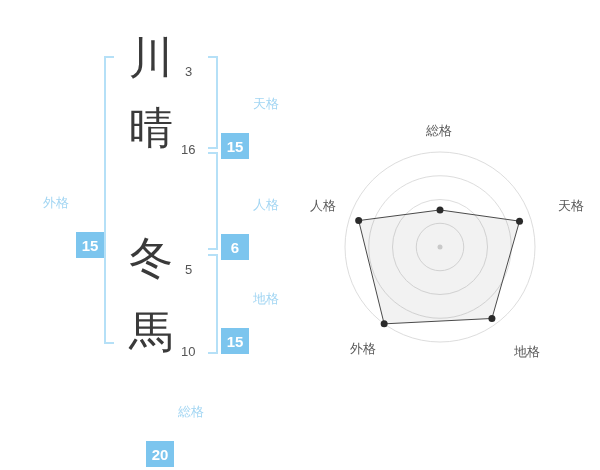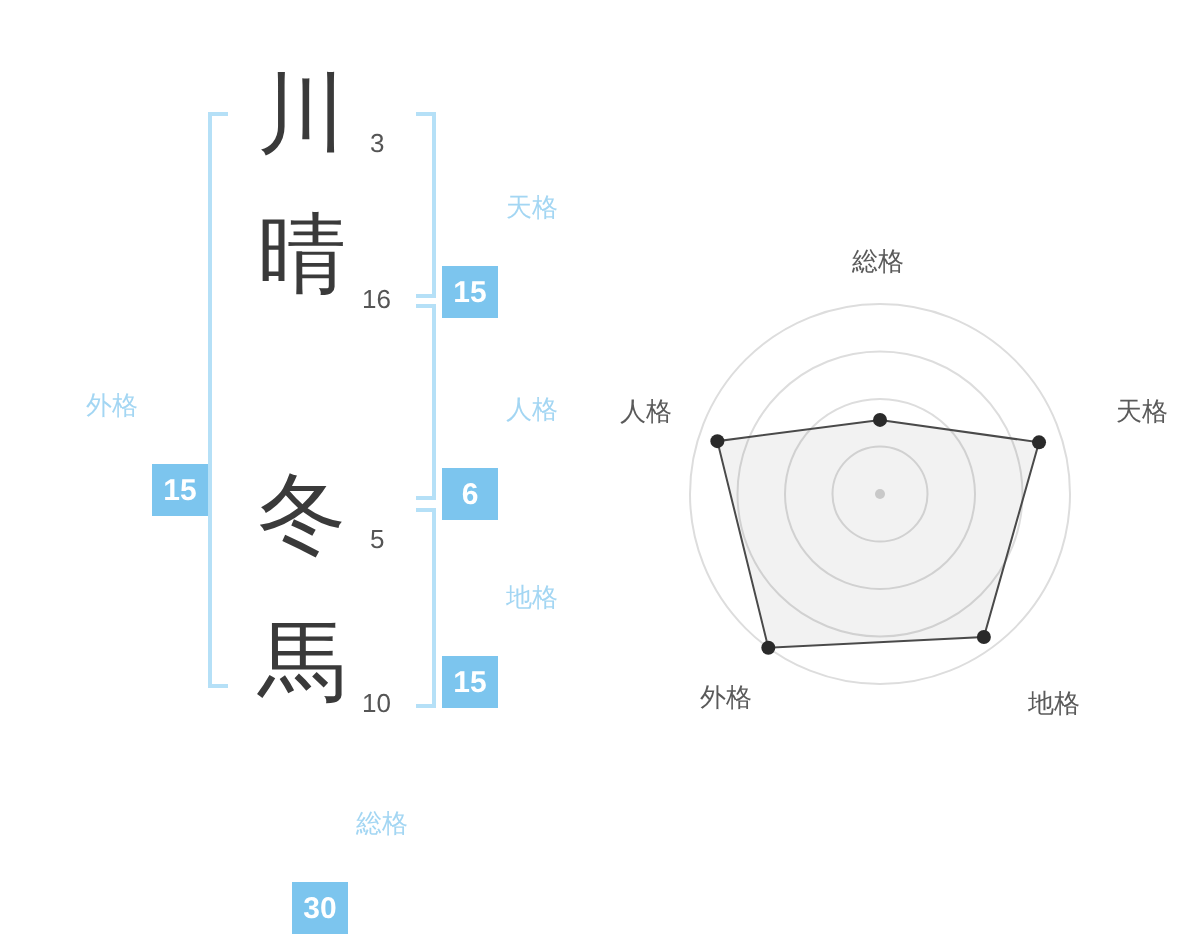--- a/index.html
+++ b/index.html
@@ -59,21 +59,21 @@
 
   <div class="kaku-box" style="left:221px;top:190px;">6</div>
   <div class="kaku-label" style="left:253px;top:196px;">人格</div>
 
   <div class="kaku-box" style="left:221px;top:284px;">15</div>
   <div class="kaku-label" style="left:253px;top:290px;">地格</div>
 
   <div class="kaku-label" style="left:43px;top:194px;">外格</div>
   <div class="kaku-box" style="left:76px;top:188px;">15</div>
 
-  <div class="kaku-box" style="left:146px;top:397px;">30</div>
+  <div class="kaku-box" style="left:146px;top:397px;">20</div>
   <div class="kaku-label" style="left:178px;top:403px;">総格</div>
 
   <div class="radar-wrap">
     <svg id="radar-svg" width="260" height="244" viewBox="0 0 260 244">
         <circle cx="130" cy="122" r="23.75" fill="none" stroke="#dddddd" stroke-width="1"></circle>
         <circle cx="130" cy="122" r="47.5" fill="none" stroke="#dddddd" stroke-width="1"></circle>
         <circle cx="130" cy="122" r="71.25" fill="none" stroke="#dddddd" stroke-width="1"></circle>
         <circle cx="130" cy="122" r="95" fill="none" stroke="#dddddd" stroke-width="1"></circle>
         <polygon points="130,84.94999999999999 209.5083247622748,96.1661792702544 181.93082704004001,193.47665145302662 74.16040103221506,198.85661446562 48.68466785676438,95.57904698094197" fill="rgba(0,0,0,0.05)" stroke="#4a4a4a" stroke-width="1"></polygon>
         <circle cx="130" cy="84.94999999999999" r="3.5" fill="#2a2a2a"></circle>

